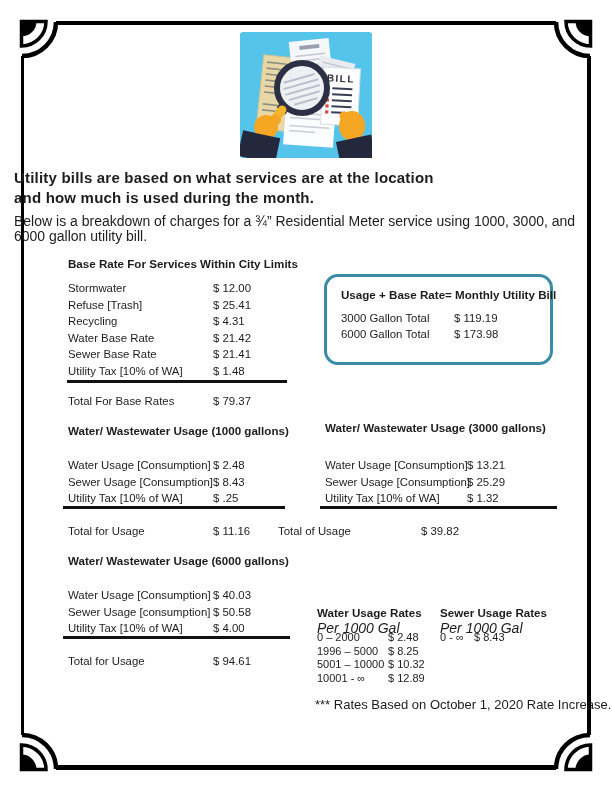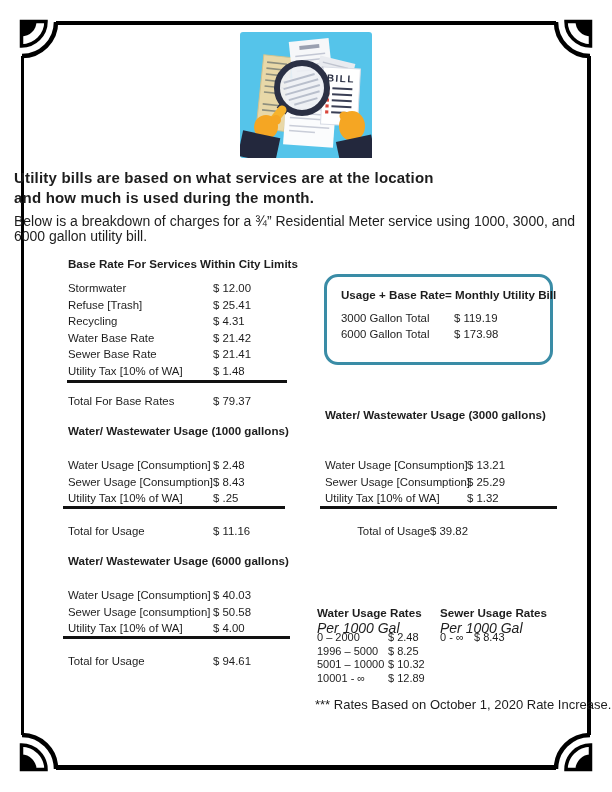--- a/index.html
+++ b/index.html
@@ -246,37 +246,37 @@
       </div>
   </div>
   <div class="rule" style="left:63px; top:506px; width:222px;"></div>
   <div class="t rows w145" style="left:68px; top:523px;">
     <div class="row">
         <span class="lbl">Total for Usage</span>
         <span class="val">$ 11.16</span>
       </div>
   </div>
 
-  <div class="t heading" style="left:325px; top:407px;">Water/ Wastewater Usage (3000 gallons)</div>
+  <div class="t heading" style="left:325px; top:420px;">Water/ Wastewater Usage (3000 gallons)</div>
   <div class="t rows w142" style="left:325px; top:457px;">
     <div class="row">
         <span class="lbl">Water Usage [Consumption]</span>
         <span class="val">$ 13.21</span>
       </div>
     <div class="row">
         <span class="lbl">Sewer Usage [Consumption]</span>
         <span class="val">$ 25.29</span>
       </div>
     <div class="row">
         <span class="lbl">Utility Tax [10% of WA]</span>
         <span class="val">$ 1.32</span>
       </div>
   </div>
   <div class="rule" style="left:320px; top:506px; width:237px;"></div>
-  <div class="t" style="left:287px; top:523px;text-align:right;">
+  <div class="t" style="left:278px; top:523px;">
     <div class="row">
         <span class="lbl" style="width:143px;">Total of Usage</span>
         <span class="val">$ 39.82</span>
       </div>
   </div>
 
   <div class="t heading" style="left:68px; top:553px;">Water/ Wastewater Usage (6000 gallons)</div>
   <div class="t rows w145" style="left:68px; top:587px;">
     <div class="row">
         <span class="lbl">Water Usage [Consumption]</span>

